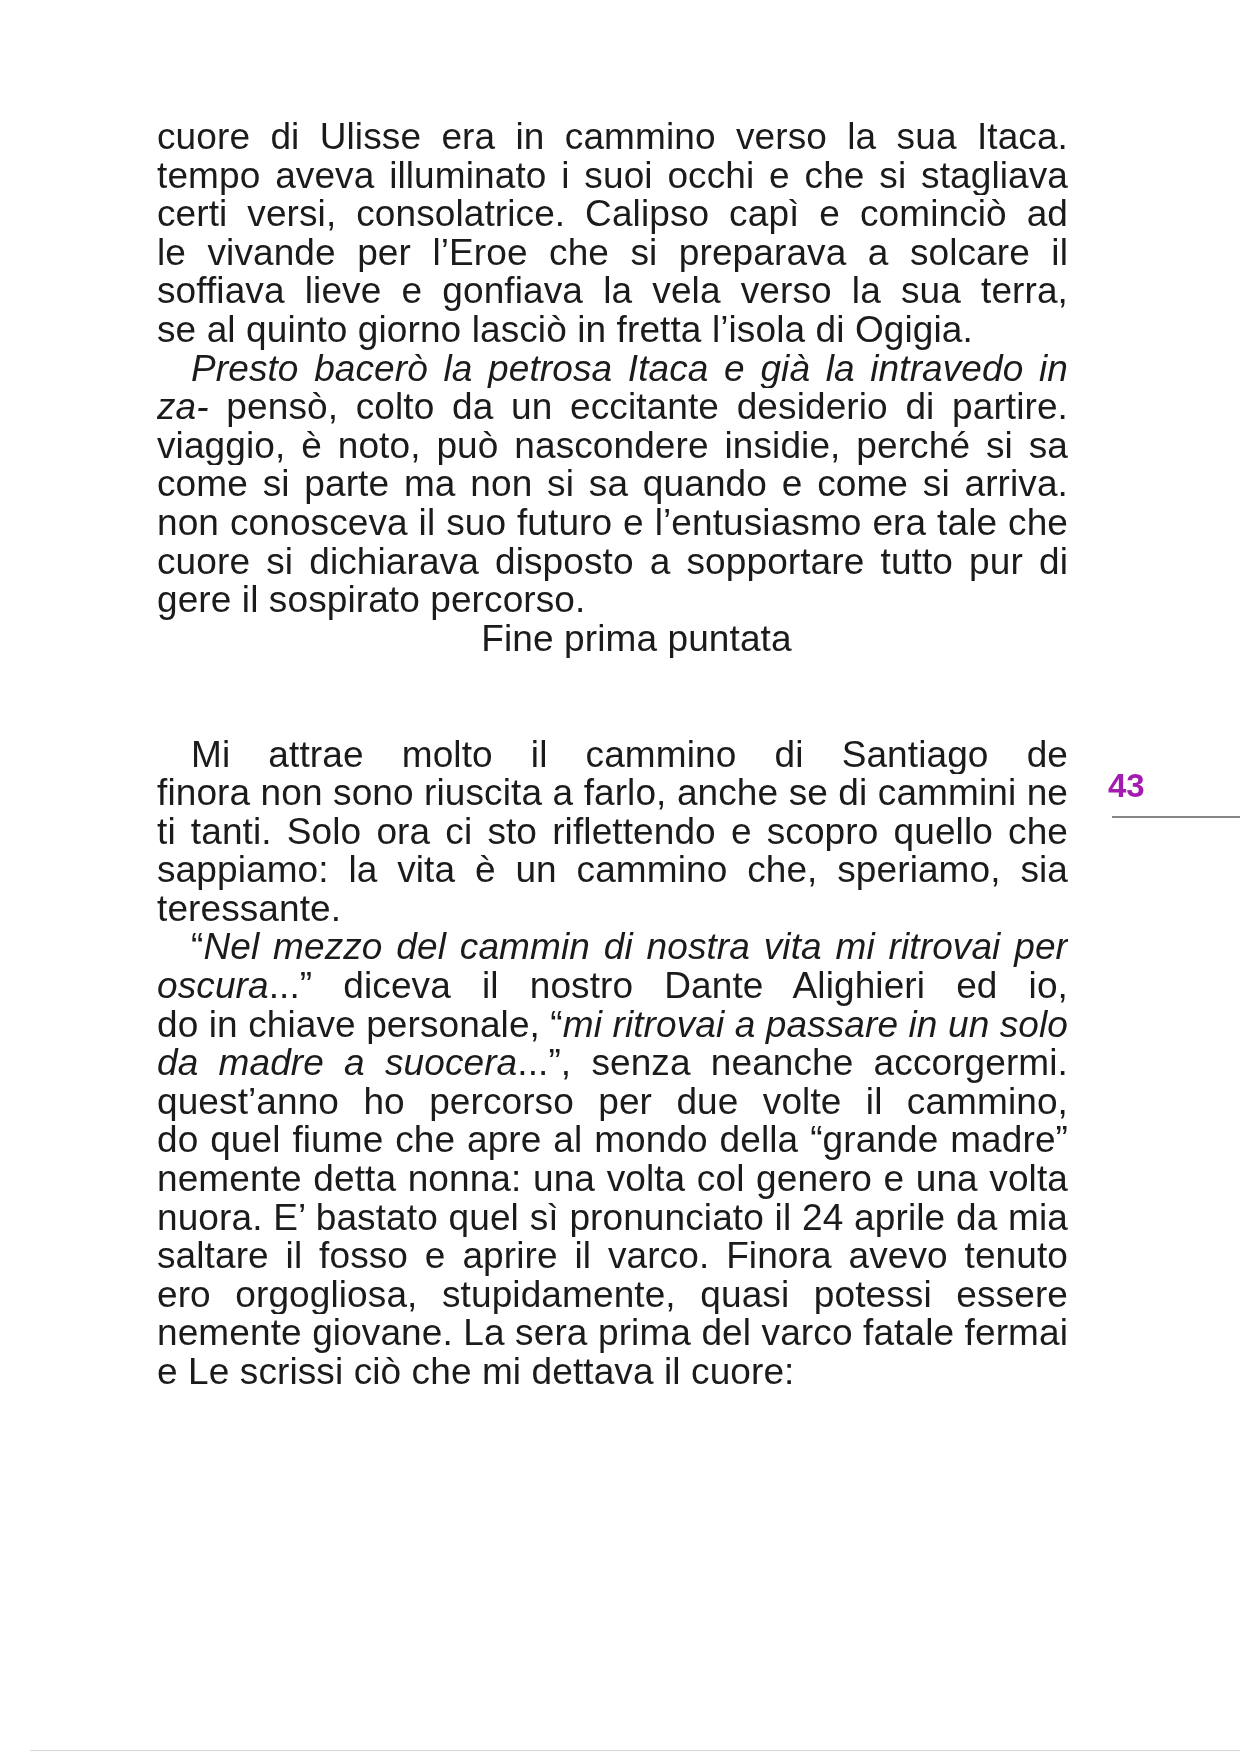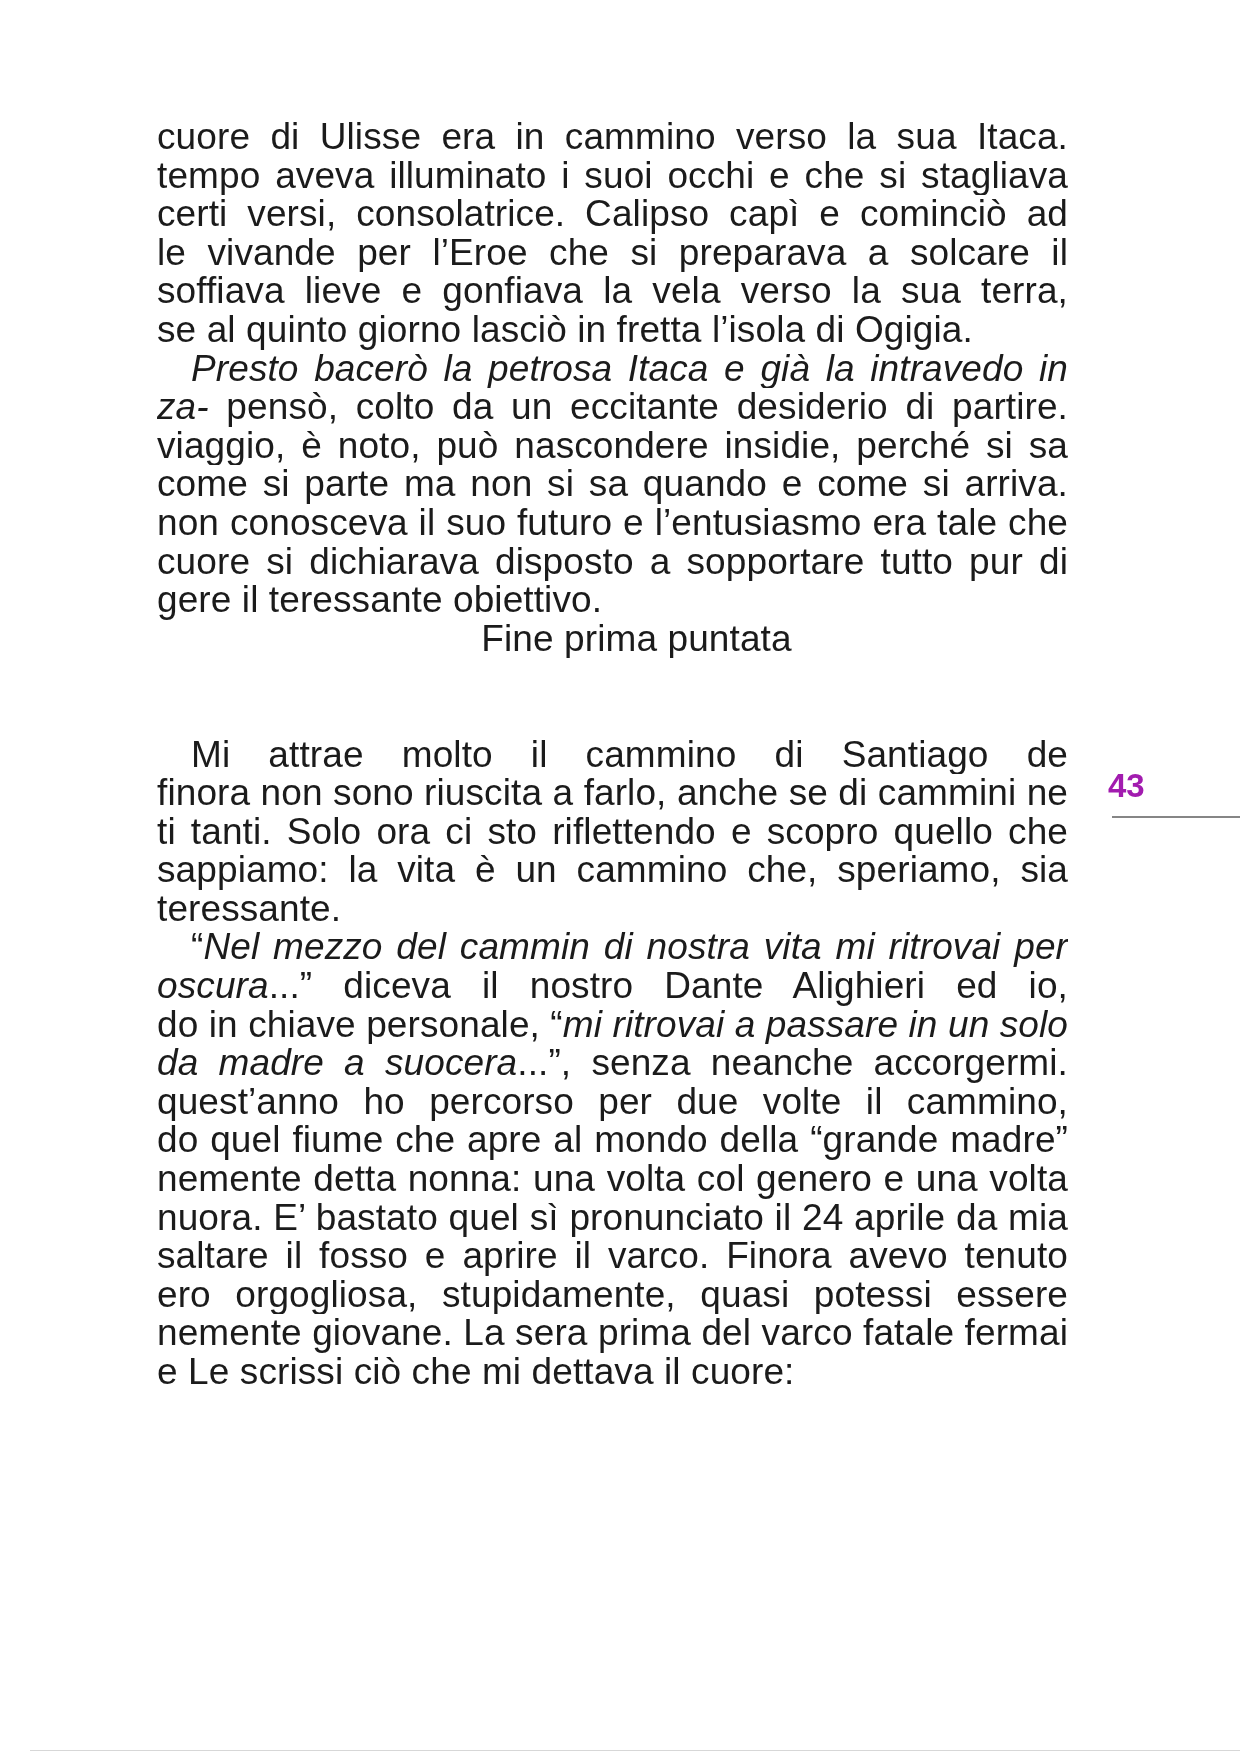--- a/index.html
+++ b/index.html
@@ -76,21 +76,21 @@
       <div class="ln"><span>certi versi, consolatrice. Calipso capì e cominciò ad approntare</span></div>
       <div class="ln"><span>le vivande per l’Eroe che si preparava a solcare il mare. Zefiro</span></div>
       <div class="ln"><span>soffiava lieve e gonfiava la vela verso la sua terra, quando Ulis-</span></div>
       <div class="ln left"><span>se al quinto giorno lasciò in fretta l’isola di Ogigia.</span></div>
       <div class="ln indent"><span class="it">Presto bacerò la petrosa Itaca e già la intravedo in lontanan-</span></div>
       <div class="ln"><span class="it">za-</span><span> pensò, colto da un eccitante desiderio di partire. Ma ogni</span></div>
       <div class="ln"><span>viaggio, è noto, può nascondere insidie, perché si sa quando e</span></div>
       <div class="ln"><span>come si parte ma non si sa quando e come si arriva. Ulisse però</span></div>
       <div class="ln"><span>non conosceva il suo futuro e l’entusiasmo era tale che il suo</span></div>
       <div class="ln"><span>cuore si dichiarava disposto a sopportare tutto pur di raggiun-</span></div>
-      <div class="ln left"><span>gere il teressante obiettivo.</span></div>
+      <div class="ln left"><span>gere il sospirato percorso.</span></div>
       <div class="ln center shift-r"><span>Fine prima puntata</span></div>
       <div class="ln blank"></div>
       <div class="ln blank"></div>
       <div class="ln indent"><span>Mi attrae molto il cammino di Santiago de Campostela, ma</span></div>
       <div class="ln"><span>finora non sono riuscita a farlo, anche se di cammini ne ho fat-</span></div>
       <div class="ln"><span>ti tanti. Solo ora ci sto riflettendo e scopro quello che tutti noi</span></div>
       <div class="ln"><span>sappiamo: la vita è un cammino che, speriamo, sia lungo e in-</span></div>
       <div class="ln left"><span>teressante.</span></div>
       <div class="ln indent"><span>“</span><span class="it">Nel mezzo del cammin di nostra vita mi ritrovai per una selva</span></div>
       <div class="ln"><span class="it">oscura</span><span>...” diceva il nostro Dante Alighieri ed io, reinterpretan-</span></div>

